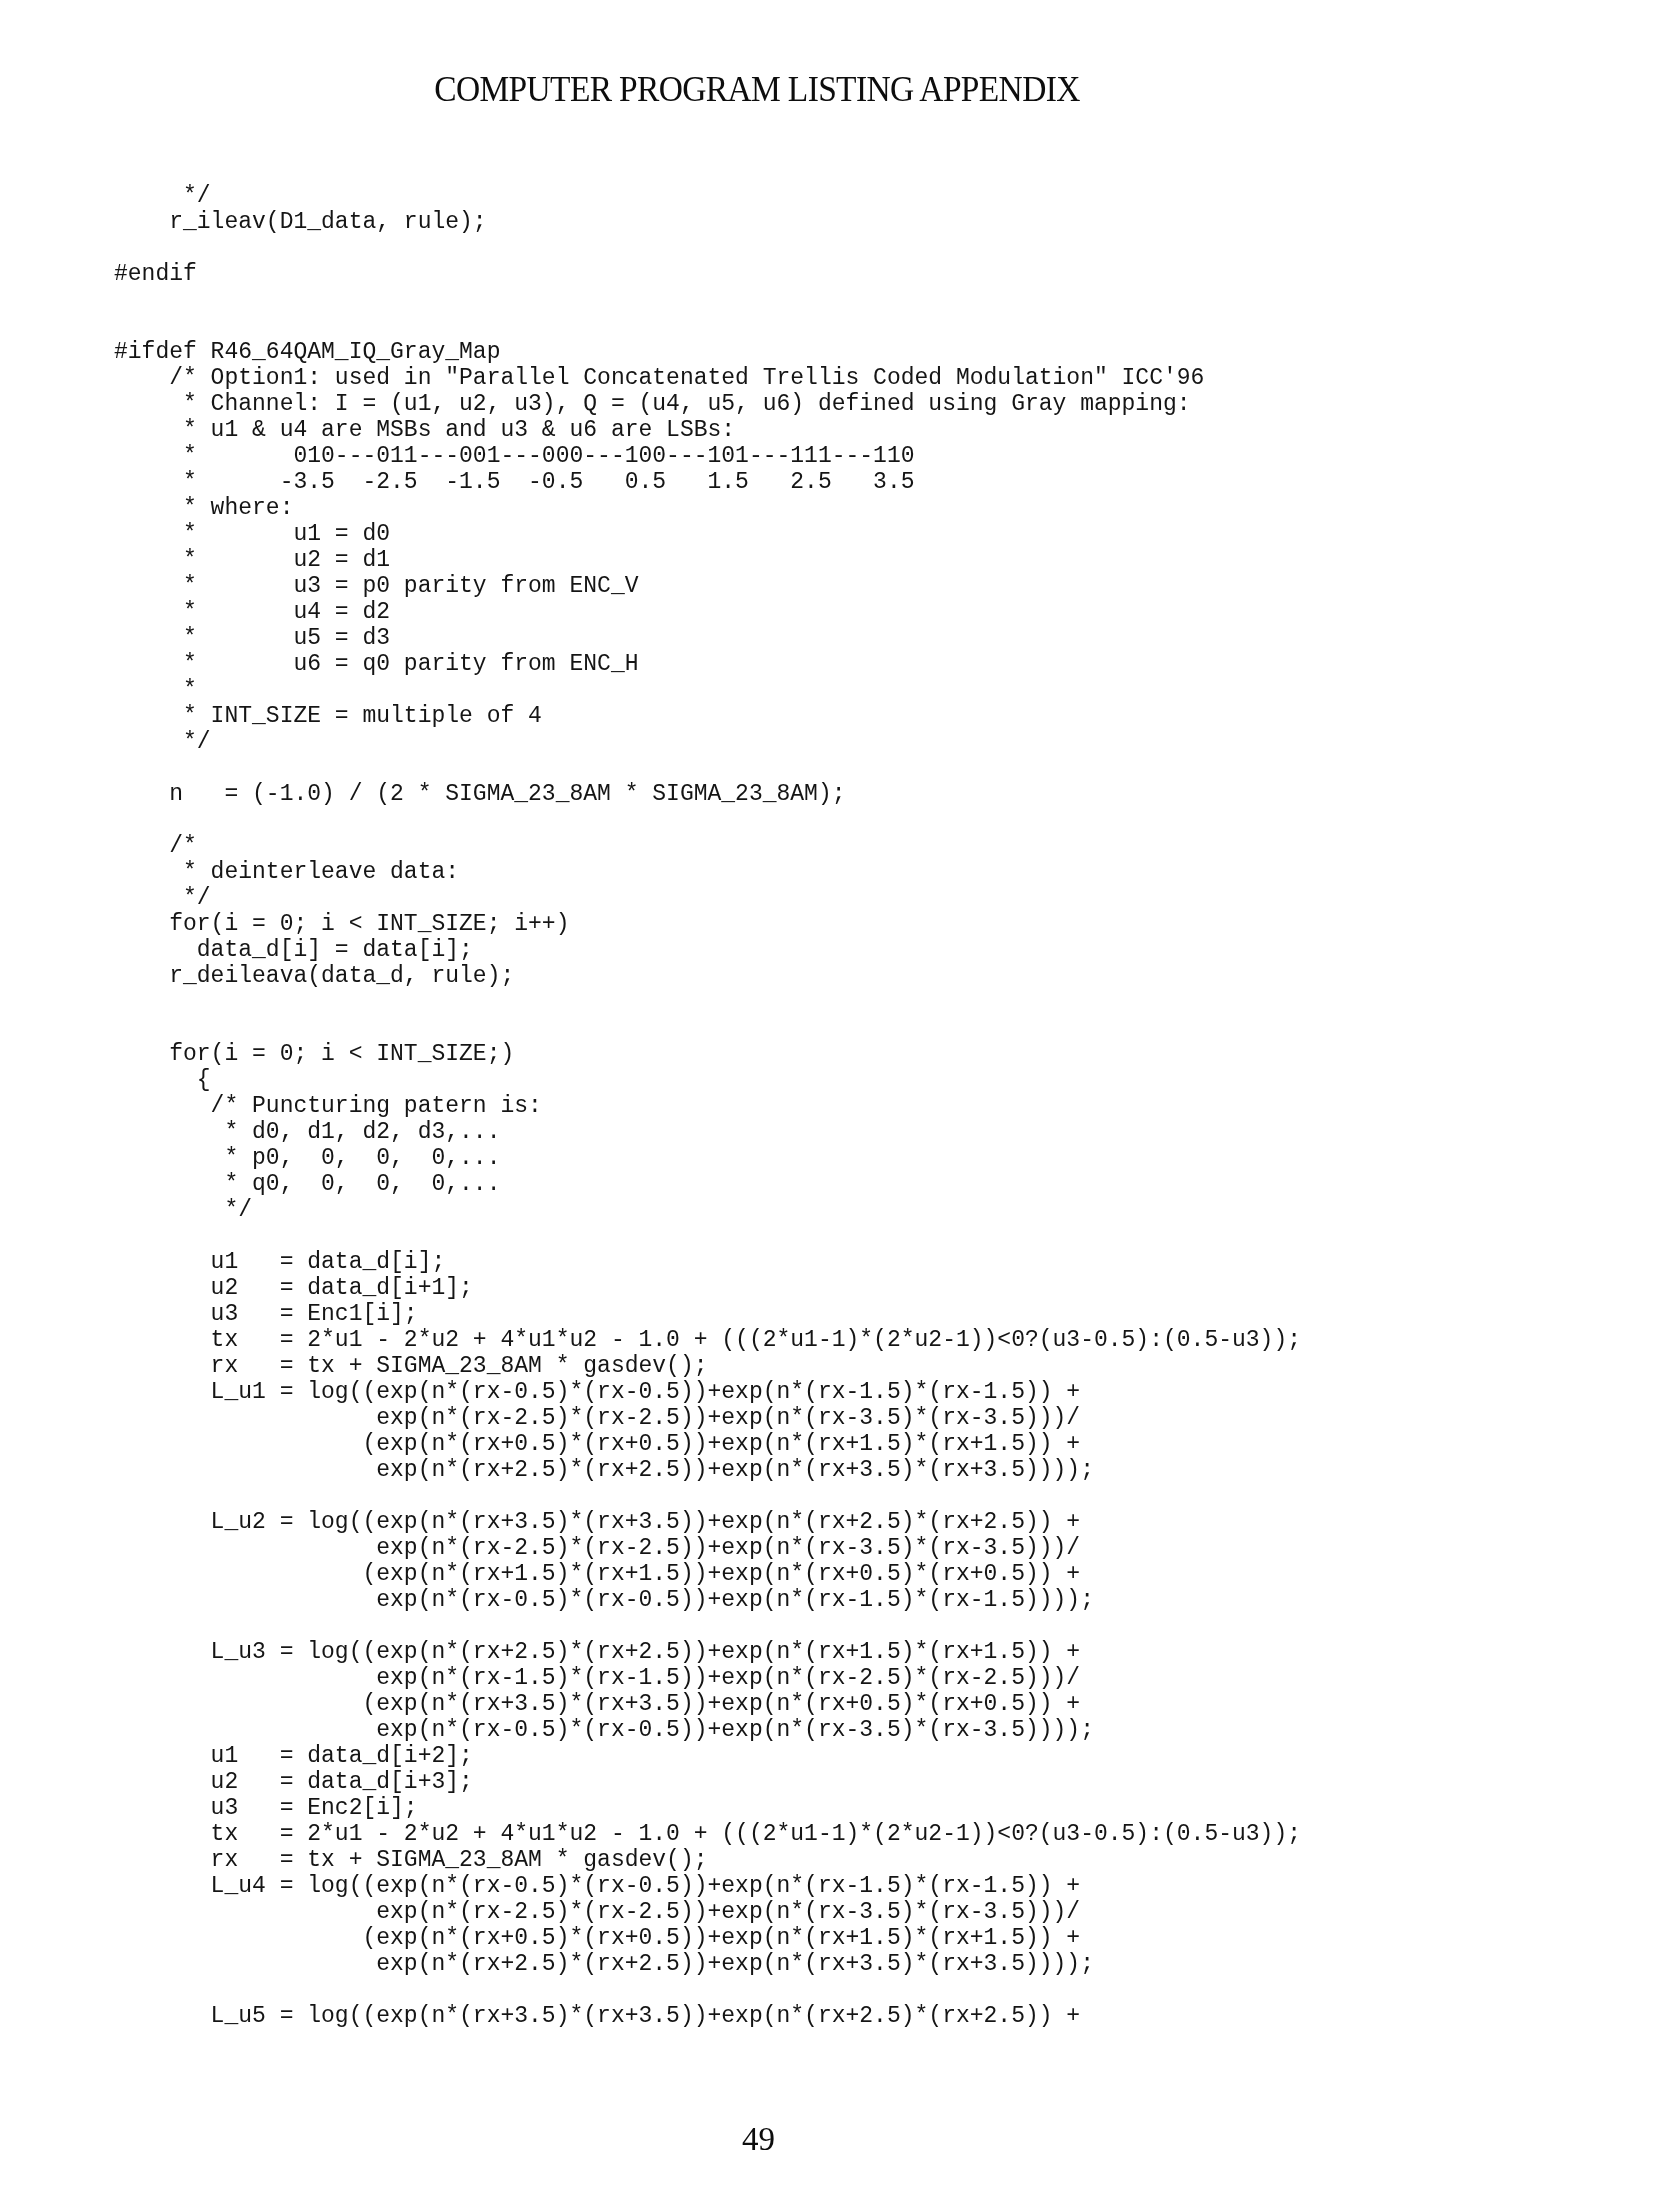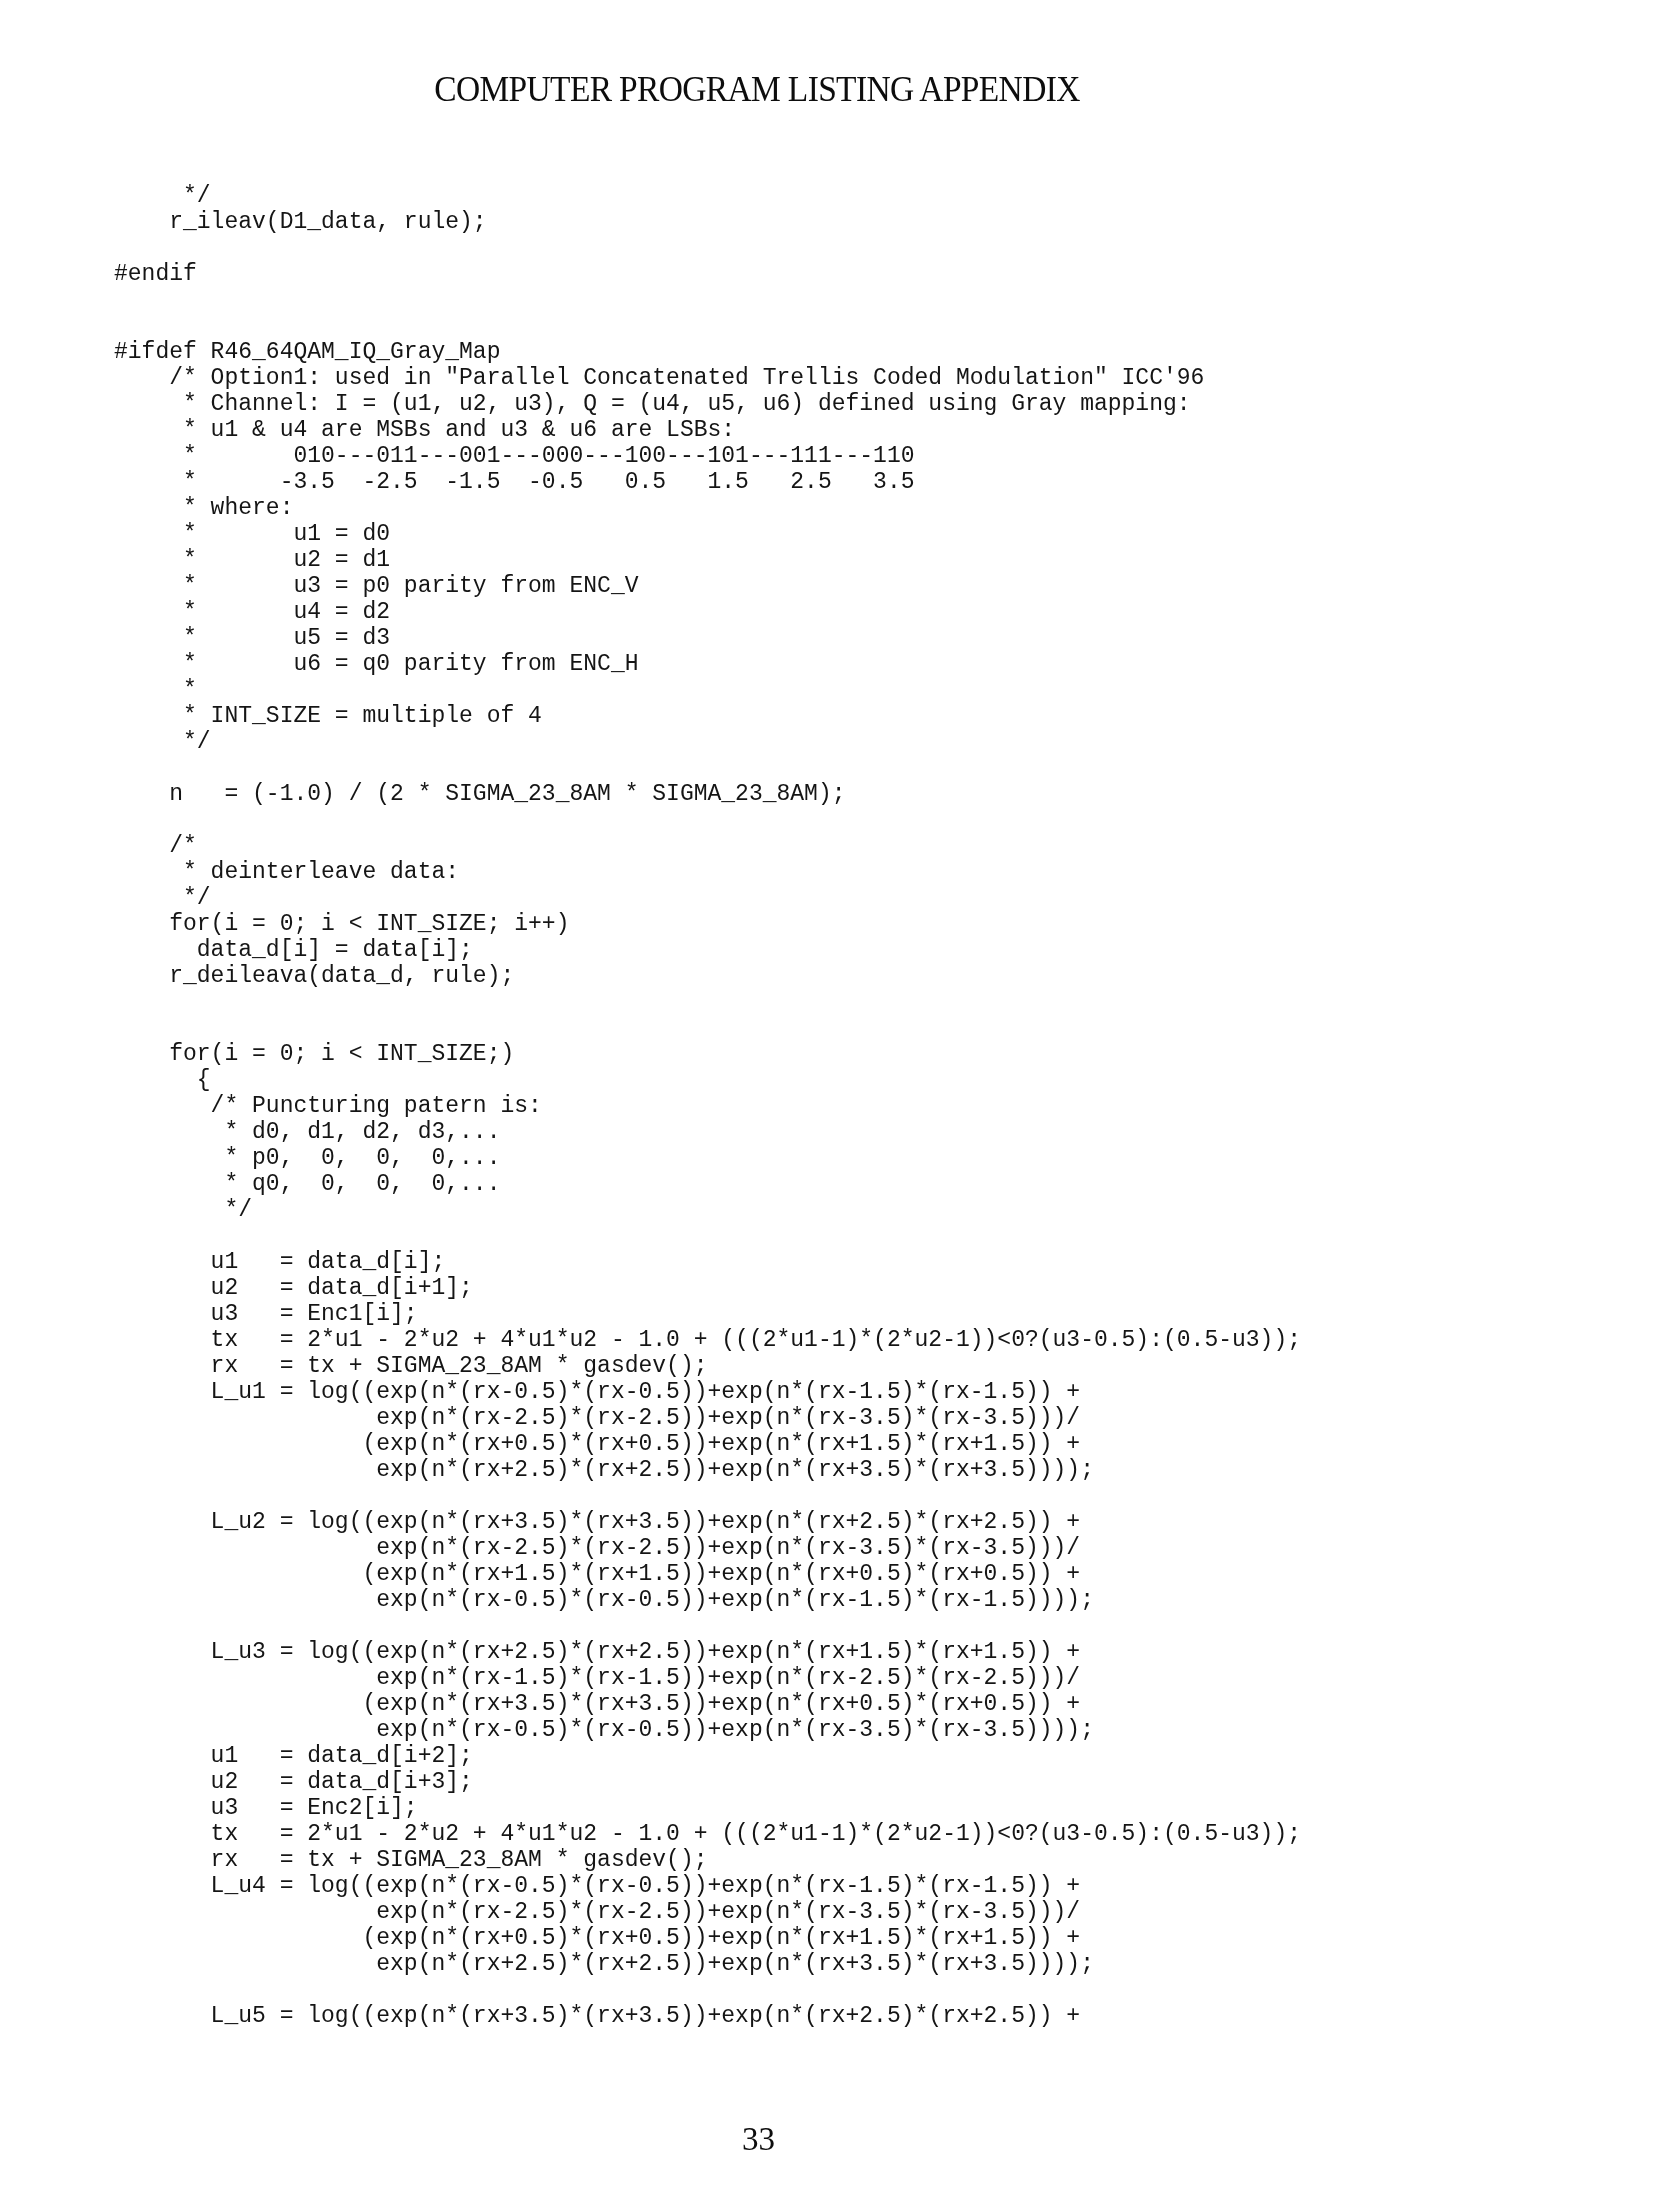--- a/index.html
+++ b/index.html
@@ -55,14 +55,14 @@
     color: #0d0d0d;
   }
 </style>
 </head>
 <body>
 
 <div class="page-title">COMPUTER PROGRAM LISTING APPENDIX</div>
 
 <pre class="listing" id="listing"><span class="code-line">     */</span><span class="code-line">    r_ileav(D1_data, rule);</span><span class="code-line">&nbsp;</span><span class="code-line">#endif</span><span class="code-line">&nbsp;</span><span class="code-line">&nbsp;</span><span class="code-line">#ifdef R46_64QAM_IQ_Gray_Map</span><span class="code-line">    /* Option1: used in "Parallel Concatenated Trellis Coded Modulation" ICC'96</span><span class="code-line">     * Channel: I = (u1, u2, u3), Q = (u4, u5, u6) defined using Gray mapping:</span><span class="code-line">     * u1 &amp; u4 are MSBs and u3 &amp; u6 are LSBs:</span><span class="code-line">     *       010---011---001---000---100---101---111---110</span><span class="code-line">     *      -3.5  -2.5  -1.5  -0.5   0.5   1.5   2.5   3.5</span><span class="code-line">     * where:</span><span class="code-line">     *       u1 = d0</span><span class="code-line">     *       u2 = d1</span><span class="code-line">     *       u3 = p0 parity from ENC_V</span><span class="code-line">     *       u4 = d2</span><span class="code-line">     *       u5 = d3</span><span class="code-line">     *       u6 = q0 parity from ENC_H</span><span class="code-line">     *</span><span class="code-line">     * INT_SIZE = multiple of 4</span><span class="code-line">     */</span><span class="code-line">&nbsp;</span><span class="code-line">    n   = (-1.0) / (2 * SIGMA_23_8AM * SIGMA_23_8AM);</span><span class="code-line">&nbsp;</span><span class="code-line">    /*</span><span class="code-line">     * deinterleave data:</span><span class="code-line">     */</span><span class="code-line">    for(i = 0; i &lt; INT_SIZE; i++)</span><span class="code-line">      data_d[i] = data[i];</span><span class="code-line">    r_deileava(data_d, rule);</span><span class="code-line">&nbsp;</span><span class="code-line">&nbsp;</span><span class="code-line">    for(i = 0; i &lt; INT_SIZE;)</span><span class="code-line">      {</span><span class="code-line">       /* Puncturing patern is:</span><span class="code-line">        * d0, d1, d2, d3,...</span><span class="code-line">        * p0,  0,  0,  0,...</span><span class="code-line">        * q0,  0,  0,  0,...</span><span class="code-line">        */</span><span class="code-line">&nbsp;</span><span class="code-line">       u1   = data_d[i];</span><span class="code-line">       u2   = data_d[i+1];</span><span class="code-line">       u3   = Enc1[i];</span><span class="code-line">       tx   = 2*u1 - 2*u2 + 4*u1*u2 - 1.0 + (((2*u1-1)*(2*u2-1))&lt;0?(u3-0.5):(0.5-u3));</span><span class="code-line">       rx   = tx + SIGMA_23_8AM * gasdev();</span><span class="code-line">       L_u1 = log((exp(n*(rx-0.5)*(rx-0.5))+exp(n*(rx-1.5)*(rx-1.5)) +</span><span class="code-line">                   exp(n*(rx-2.5)*(rx-2.5))+exp(n*(rx-3.5)*(rx-3.5)))/</span><span class="code-line">                  (exp(n*(rx+0.5)*(rx+0.5))+exp(n*(rx+1.5)*(rx+1.5)) +</span><span class="code-line">                   exp(n*(rx+2.5)*(rx+2.5))+exp(n*(rx+3.5)*(rx+3.5))));</span><span class="code-line">&nbsp;</span><span class="code-line">       L_u2 = log((exp(n*(rx+3.5)*(rx+3.5))+exp(n*(rx+2.5)*(rx+2.5)) +</span><span class="code-line">                   exp(n*(rx-2.5)*(rx-2.5))+exp(n*(rx-3.5)*(rx-3.5)))/</span><span class="code-line">                  (exp(n*(rx+1.5)*(rx+1.5))+exp(n*(rx+0.5)*(rx+0.5)) +</span><span class="code-line">                   exp(n*(rx-0.5)*(rx-0.5))+exp(n*(rx-1.5)*(rx-1.5))));</span><span class="code-line">&nbsp;</span><span class="code-line">       L_u3 = log((exp(n*(rx+2.5)*(rx+2.5))+exp(n*(rx+1.5)*(rx+1.5)) +</span><span class="code-line">                   exp(n*(rx-1.5)*(rx-1.5))+exp(n*(rx-2.5)*(rx-2.5)))/</span><span class="code-line">                  (exp(n*(rx+3.5)*(rx+3.5))+exp(n*(rx+0.5)*(rx+0.5)) +</span><span class="code-line">                   exp(n*(rx-0.5)*(rx-0.5))+exp(n*(rx-3.5)*(rx-3.5))));</span><span class="code-line">       u1   = data_d[i+2];</span><span class="code-line">       u2   = data_d[i+3];</span><span class="code-line">       u3   = Enc2[i];</span><span class="code-line">       tx   = 2*u1 - 2*u2 + 4*u1*u2 - 1.0 + (((2*u1-1)*(2*u2-1))&lt;0?(u3-0.5):(0.5-u3));</span><span class="code-line">       rx   = tx + SIGMA_23_8AM * gasdev();</span><span class="code-line">       L_u4 = log((exp(n*(rx-0.5)*(rx-0.5))+exp(n*(rx-1.5)*(rx-1.5)) +</span><span class="code-line">                   exp(n*(rx-2.5)*(rx-2.5))+exp(n*(rx-3.5)*(rx-3.5)))/</span><span class="code-line">                  (exp(n*(rx+0.5)*(rx+0.5))+exp(n*(rx+1.5)*(rx+1.5)) +</span><span class="code-line">                   exp(n*(rx+2.5)*(rx+2.5))+exp(n*(rx+3.5)*(rx+3.5))));</span><span class="code-line">&nbsp;</span><span class="code-line">       L_u5 = log((exp(n*(rx+3.5)*(rx+3.5))+exp(n*(rx+2.5)*(rx+2.5)) +</span></pre>
 
-<div class="page-number">33</div>
+<div class="page-number">49</div>
 
 
 </body></html>

